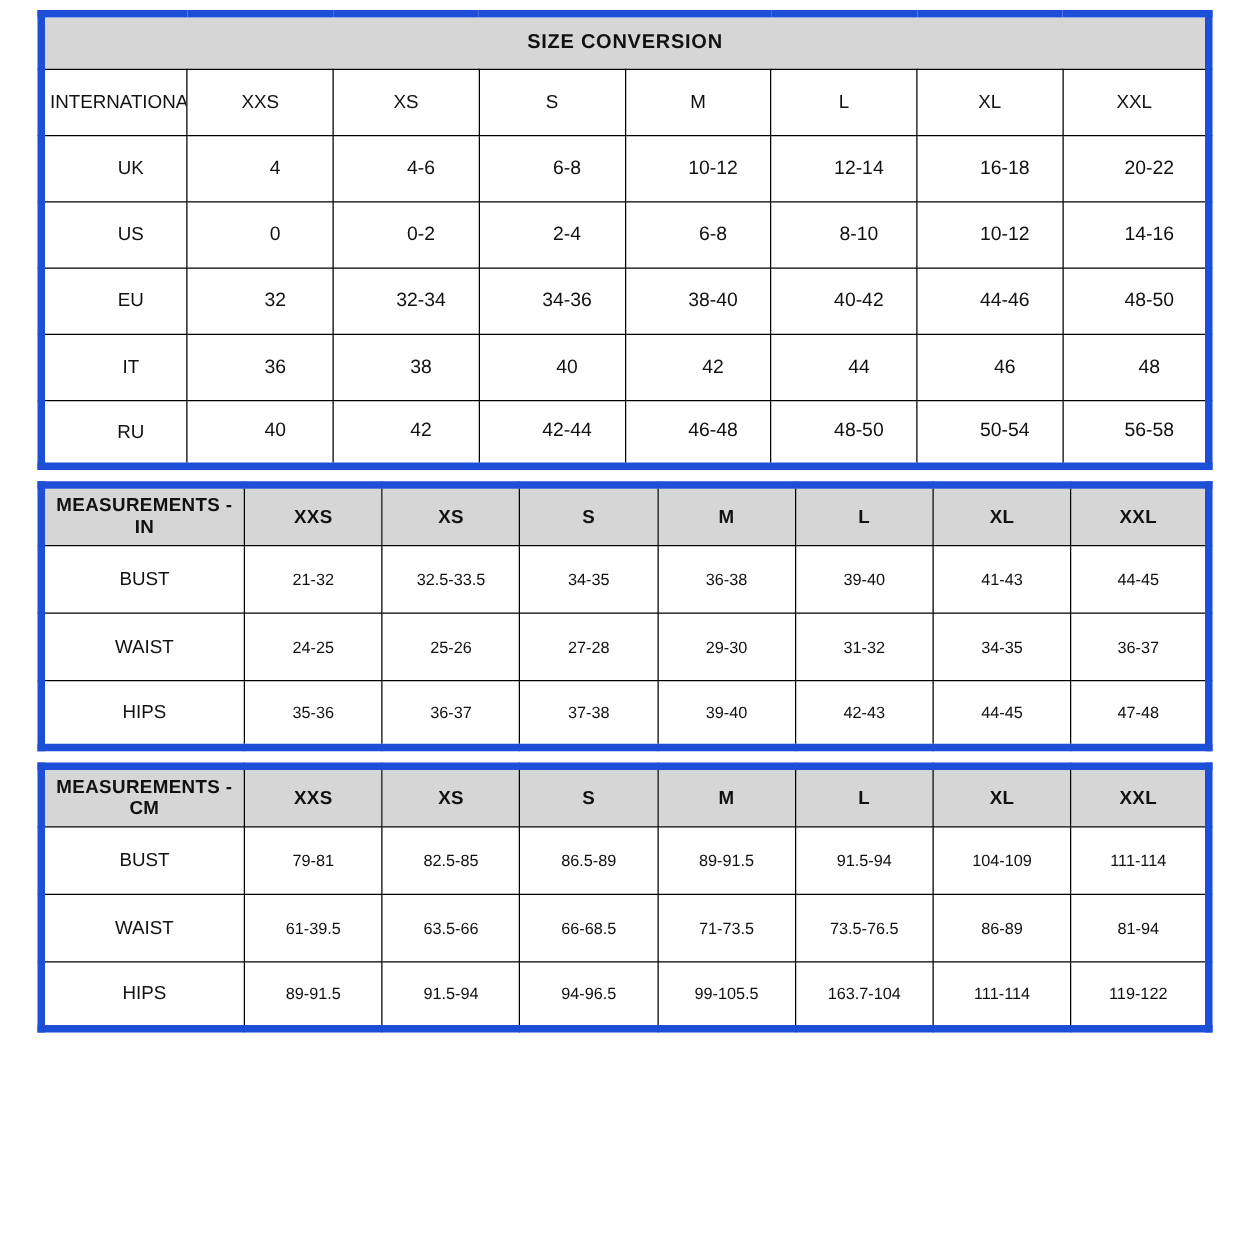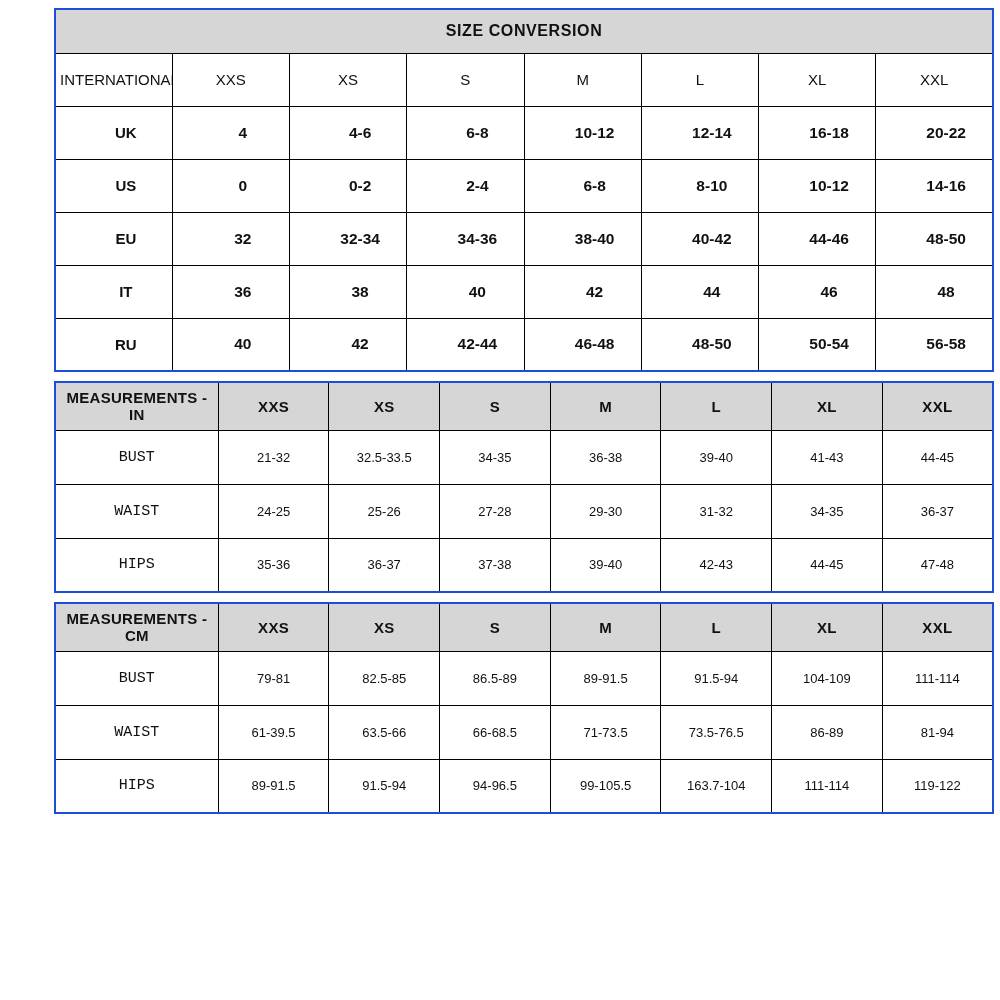--- a/index.html
+++ b/index.html
@@ -21,22 +21,21 @@
     font-weight: 700;
     letter-spacing: 1.5px;
     margin: 10px 0 14px 0;
     color: #111111;
   }
   table.size-table {
     width: 100%;
     border-collapse: collapse;
     table-layout: fixed;
     margin-bottom: 9px;
-    border: 2px solid #1d4ed8;
-    margin-left: 24px;
+    border: 6px solid #1d4ed8;
   }
   table.size-table th,
   table.size-table td {
     border: 1.5px solid #000;
     text-align: center;
     vertical-align: middle;
     padding: 2px 4px;
     overflow: hidden;
   }
   th.banner {
@@ -50,38 +49,38 @@
   .size-col  { width: 11.8%; }
   
   table.conv th.col-head {
     font-weight: 400;
     font-size: 15px;
     height: 53px;
   }
   table.conv td {
     height: 53px;
     font-size: 15.5px;
-    font-weight: 700;
+    font-weight: 400;
     padding-left: 28px;
   }
   table.conv td.row-label { font-size: 15px; }
   
   table.meas th.col-head {
     background: #d6d6d6;
     font-weight: 700;
     font-size: 15px;
     height: 48px;
     letter-spacing: 0.3px;
   }
   table.meas td {
     height: 54px;
     font-size: 13px;
     font-weight: 400;
   }
-  table.meas td.row-label { font-size: 15px; font-family: Liberation Mono, monospace; }
+  table.meas td.row-label { font-size: 15px; }
 </style>
 </head>
 <body>
 
 <div class="page">
 
   <table class="size-table conv">
     <thead>
         <tr>
           <th colspan="8" class="banner">SIZE CONVERSION</th>

